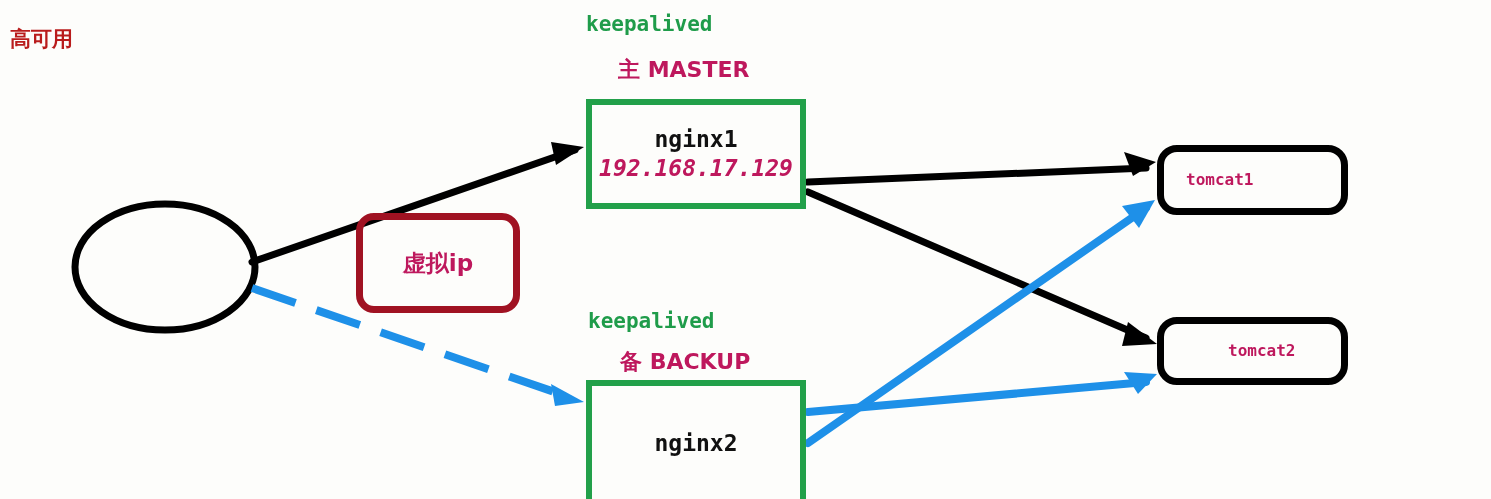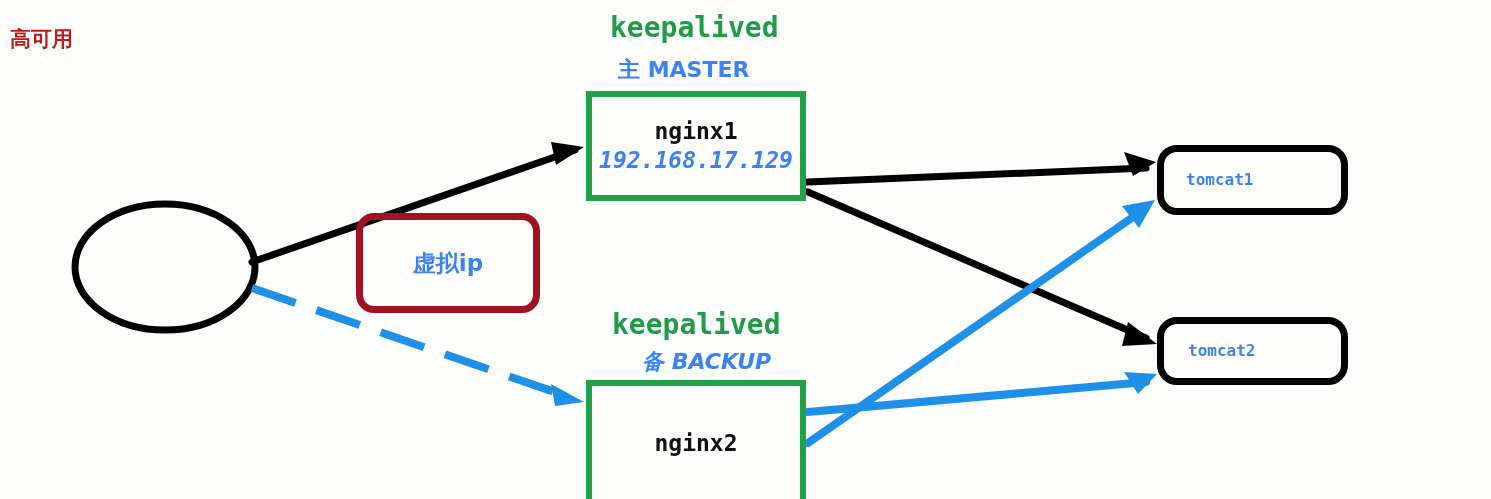--- a/index.html
+++ b/index.html
@@ -40,39 +40,38 @@
   .node-black {
     border: 7px solid #000000;
     border-radius: 20px;
   }
   .node-line {
     text-align: center;
     line-height: 1.25;
     white-space: pre;
   }
   .t-black { color: #111111; }
-  .t-red   { color: #3b82f6; }
+  .t-red   { color: #be185d; }
   .t-green { color: #1f9c4a; }
   .t-orange{ color: #b91c1c; }
 
   .lbl {
     position: absolute;
     white-space: pre;
     line-height: 1.1;
   }
   .title-han {
     font-family: "DejaVu Sans", "Liberation Sans", sans-serif;
     font-size: 21px;
     font-weight: 600;
   }
   .keep-lbl {
-    font-size: 28px;
+    font-size: 21px;
     font-weight: 700;
     letter-spacing: 0px;
-    margin-left: 24px;
   }
   .role-lbl {
     font-size: 22px;
     font-weight: 700;
   }
   .box-name {
     font-size: 23px;
     font-weight: 700;
   }
   .box-ip {
@@ -131,38 +130,38 @@
       <polygon points="1157,374 1124,372 1138,394" fill="#1e90e8"></polygon>
     </g>
   </svg>
 
   <div class="lbl title-han t-orange" style="left:10px; top:28px;">高可用</div>
 
   <div class="lbl keep-lbl t-green" style="left:586px; top:13px;">keepalived</div>
 
   <div class="lbl role-lbl t-red mixed" style="left:618px; top:58px;">主 MASTER</div>
 
-  <div class="node node-green" style="left:586px; top:91px; width:220px; height:110px;">
+  <div class="node node-green" style="left:586px; top:99px; width:220px; height:110px;">
     <div class="node-line box-name t-black">nginx1</div>
     <div class="node-line box-ip t-red">192.168.17.129</div>
   </div>
 
-  <div class="node node-dark-red" style="left:356px; top:213px; width:184px; height:100px;">
+  <div class="node node-dark-red" style="left:356px; top:213px; width:164px; height:100px;">
     <div class="node-line vip-name t-red mixed">虚拟ip</div>
   </div>
 
   <div class="lbl keep-lbl t-green" style="left:588px; top:310px;">keepalived</div>
 
-  <div class="lbl role-lbl t-red mixed" style="left:642px; top:350px;font-style:italic;">备 BACKUP</div>
+  <div class="lbl role-lbl t-red mixed" style="left:620px; top:350px;">备 BACKUP</div>
 
   <div class="node node-green" style="left:586px; top:380px; width:220px; height:126px;">
     <div class="node-line box-name t-black">nginx2</div>
   </div>
 
   <div class="node node-black" style="left:1157px; top:145px; width:191px; height:70px;">
     <div class="node-line tomcat-name t-red" style="text-align:left; padding-left:22px;">tomcat1</div>
   </div>
 
   <div class="node node-black" style="left:1157px; top:317px; width:191px; height:68px;">
-    <div class="node-line tomcat-name t-red" style="text-align:left; padding-left:24px;">tomcat2</div>
+    <div class="node-line tomcat-name t-red" style="text-align:left; padding-left:64px;">tomcat2</div>
   </div>
 
 </div>
 
 </body></html>

